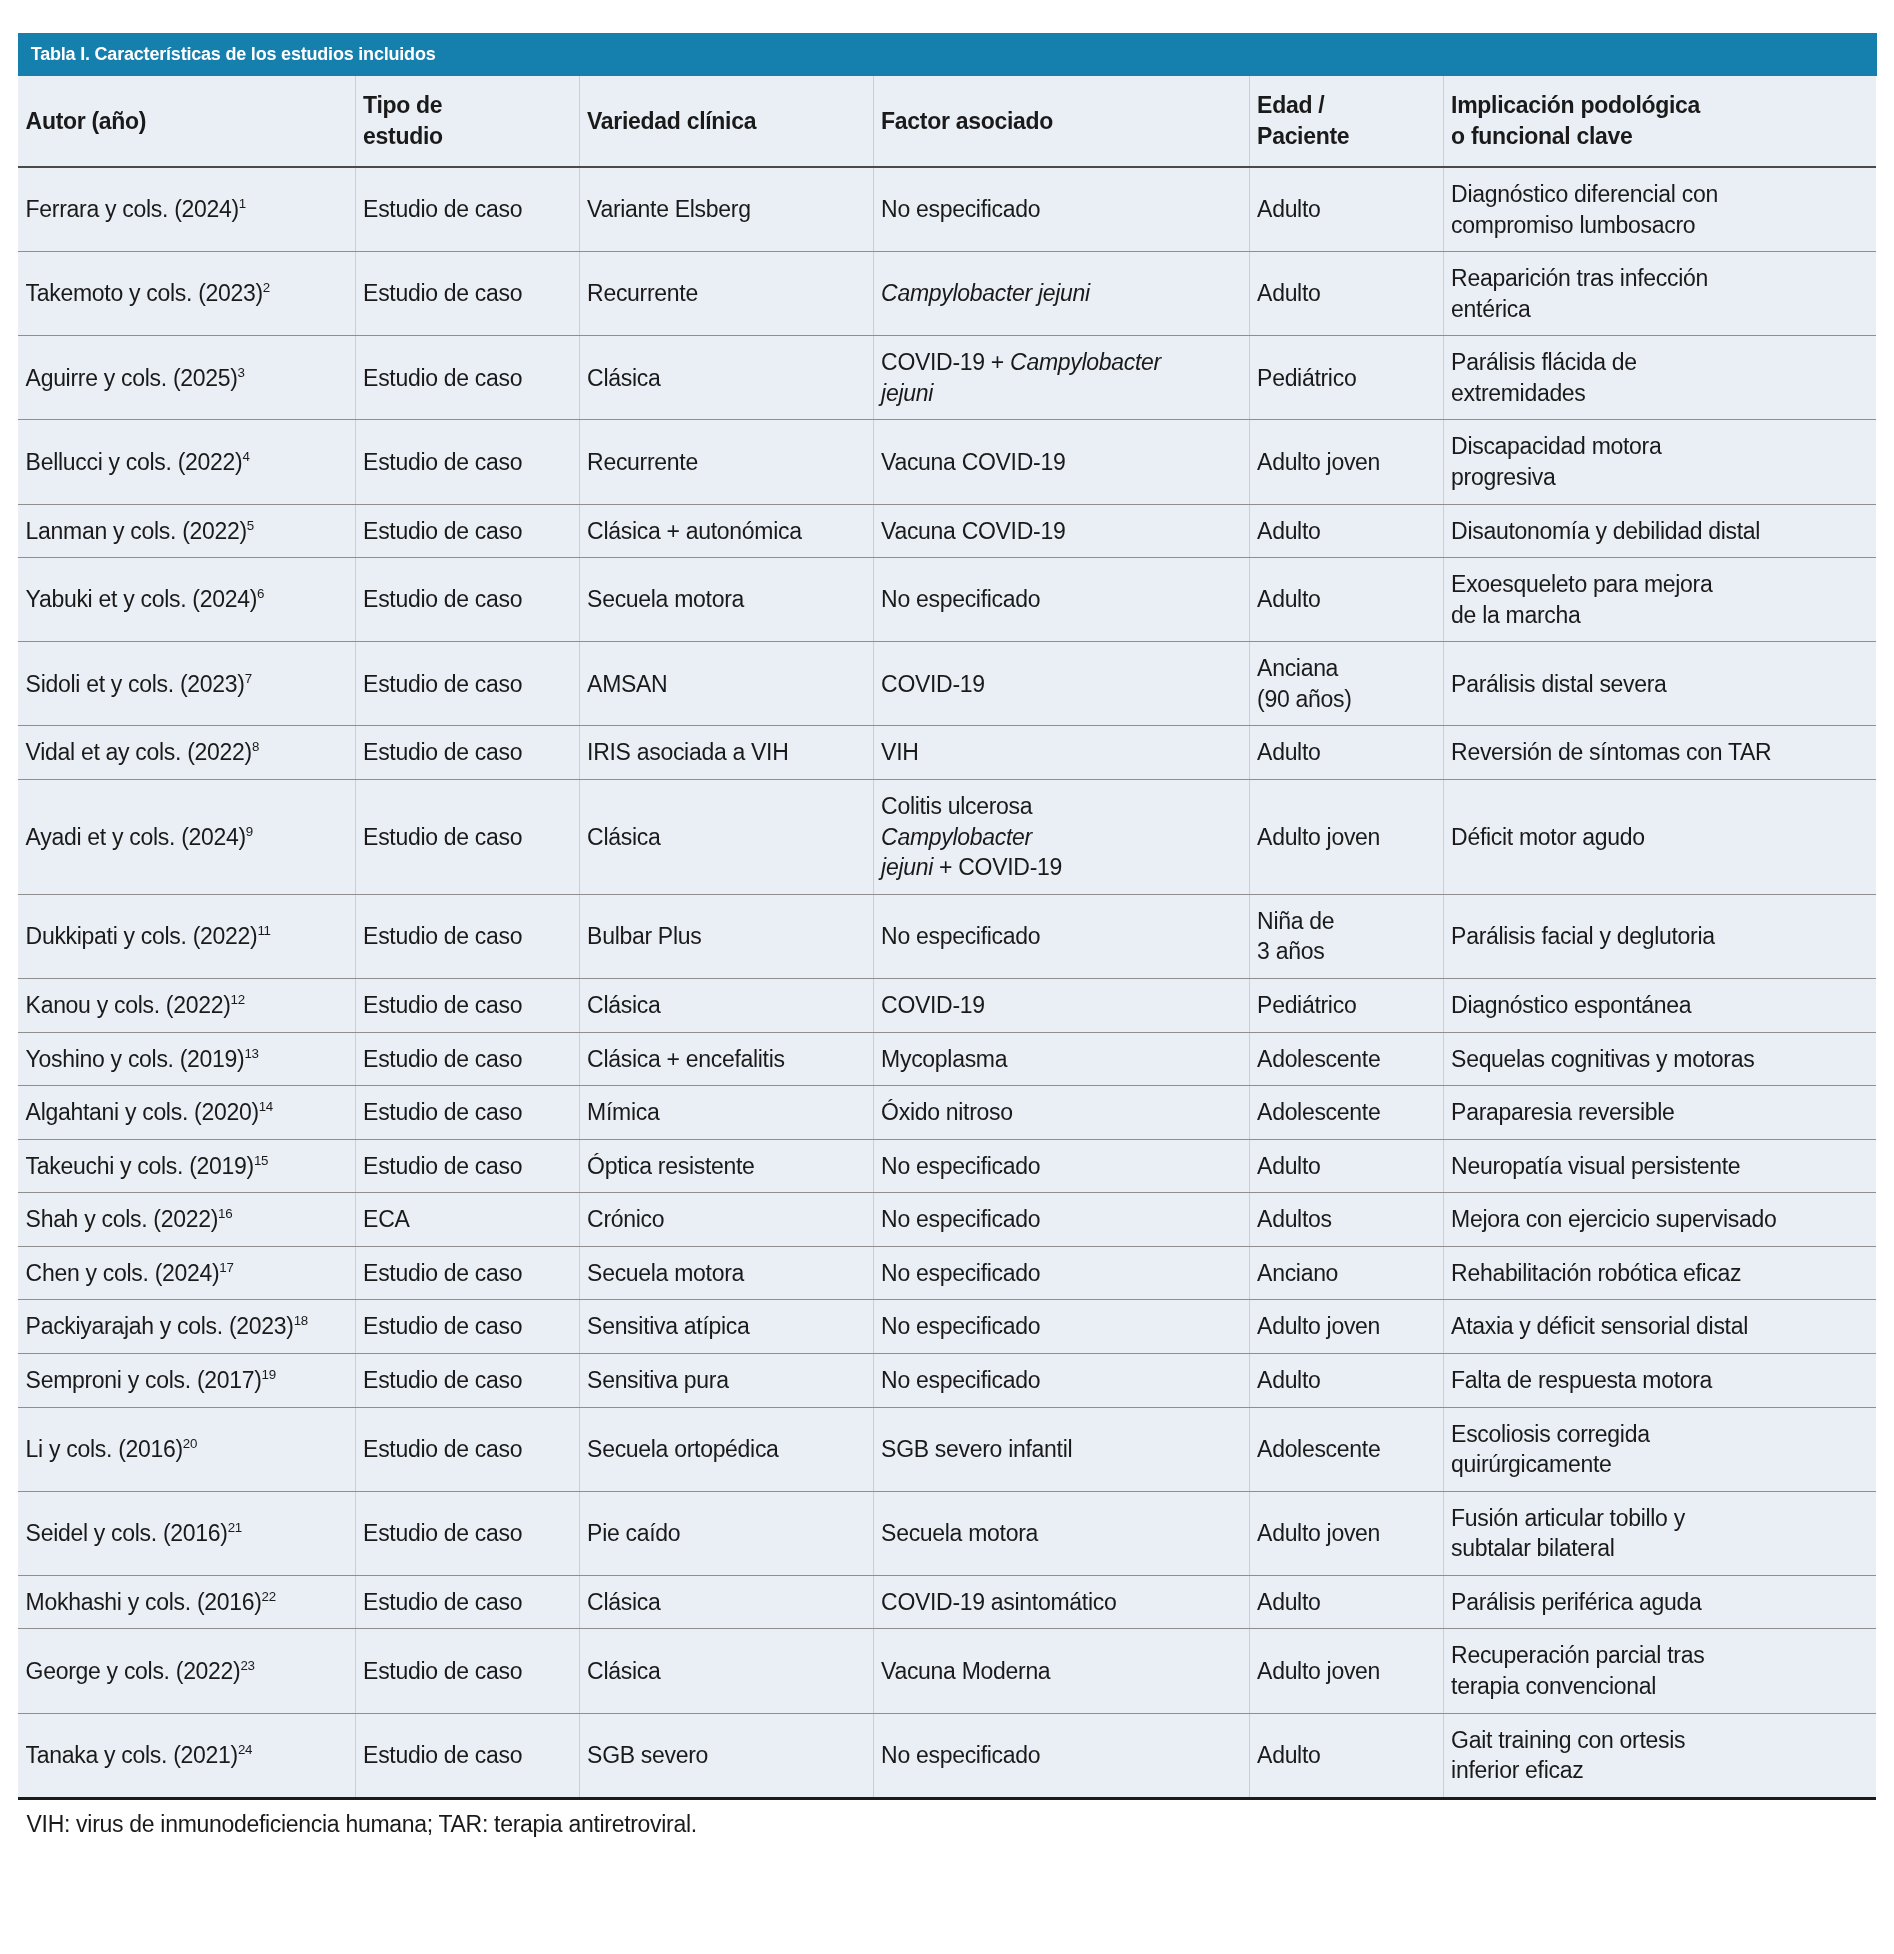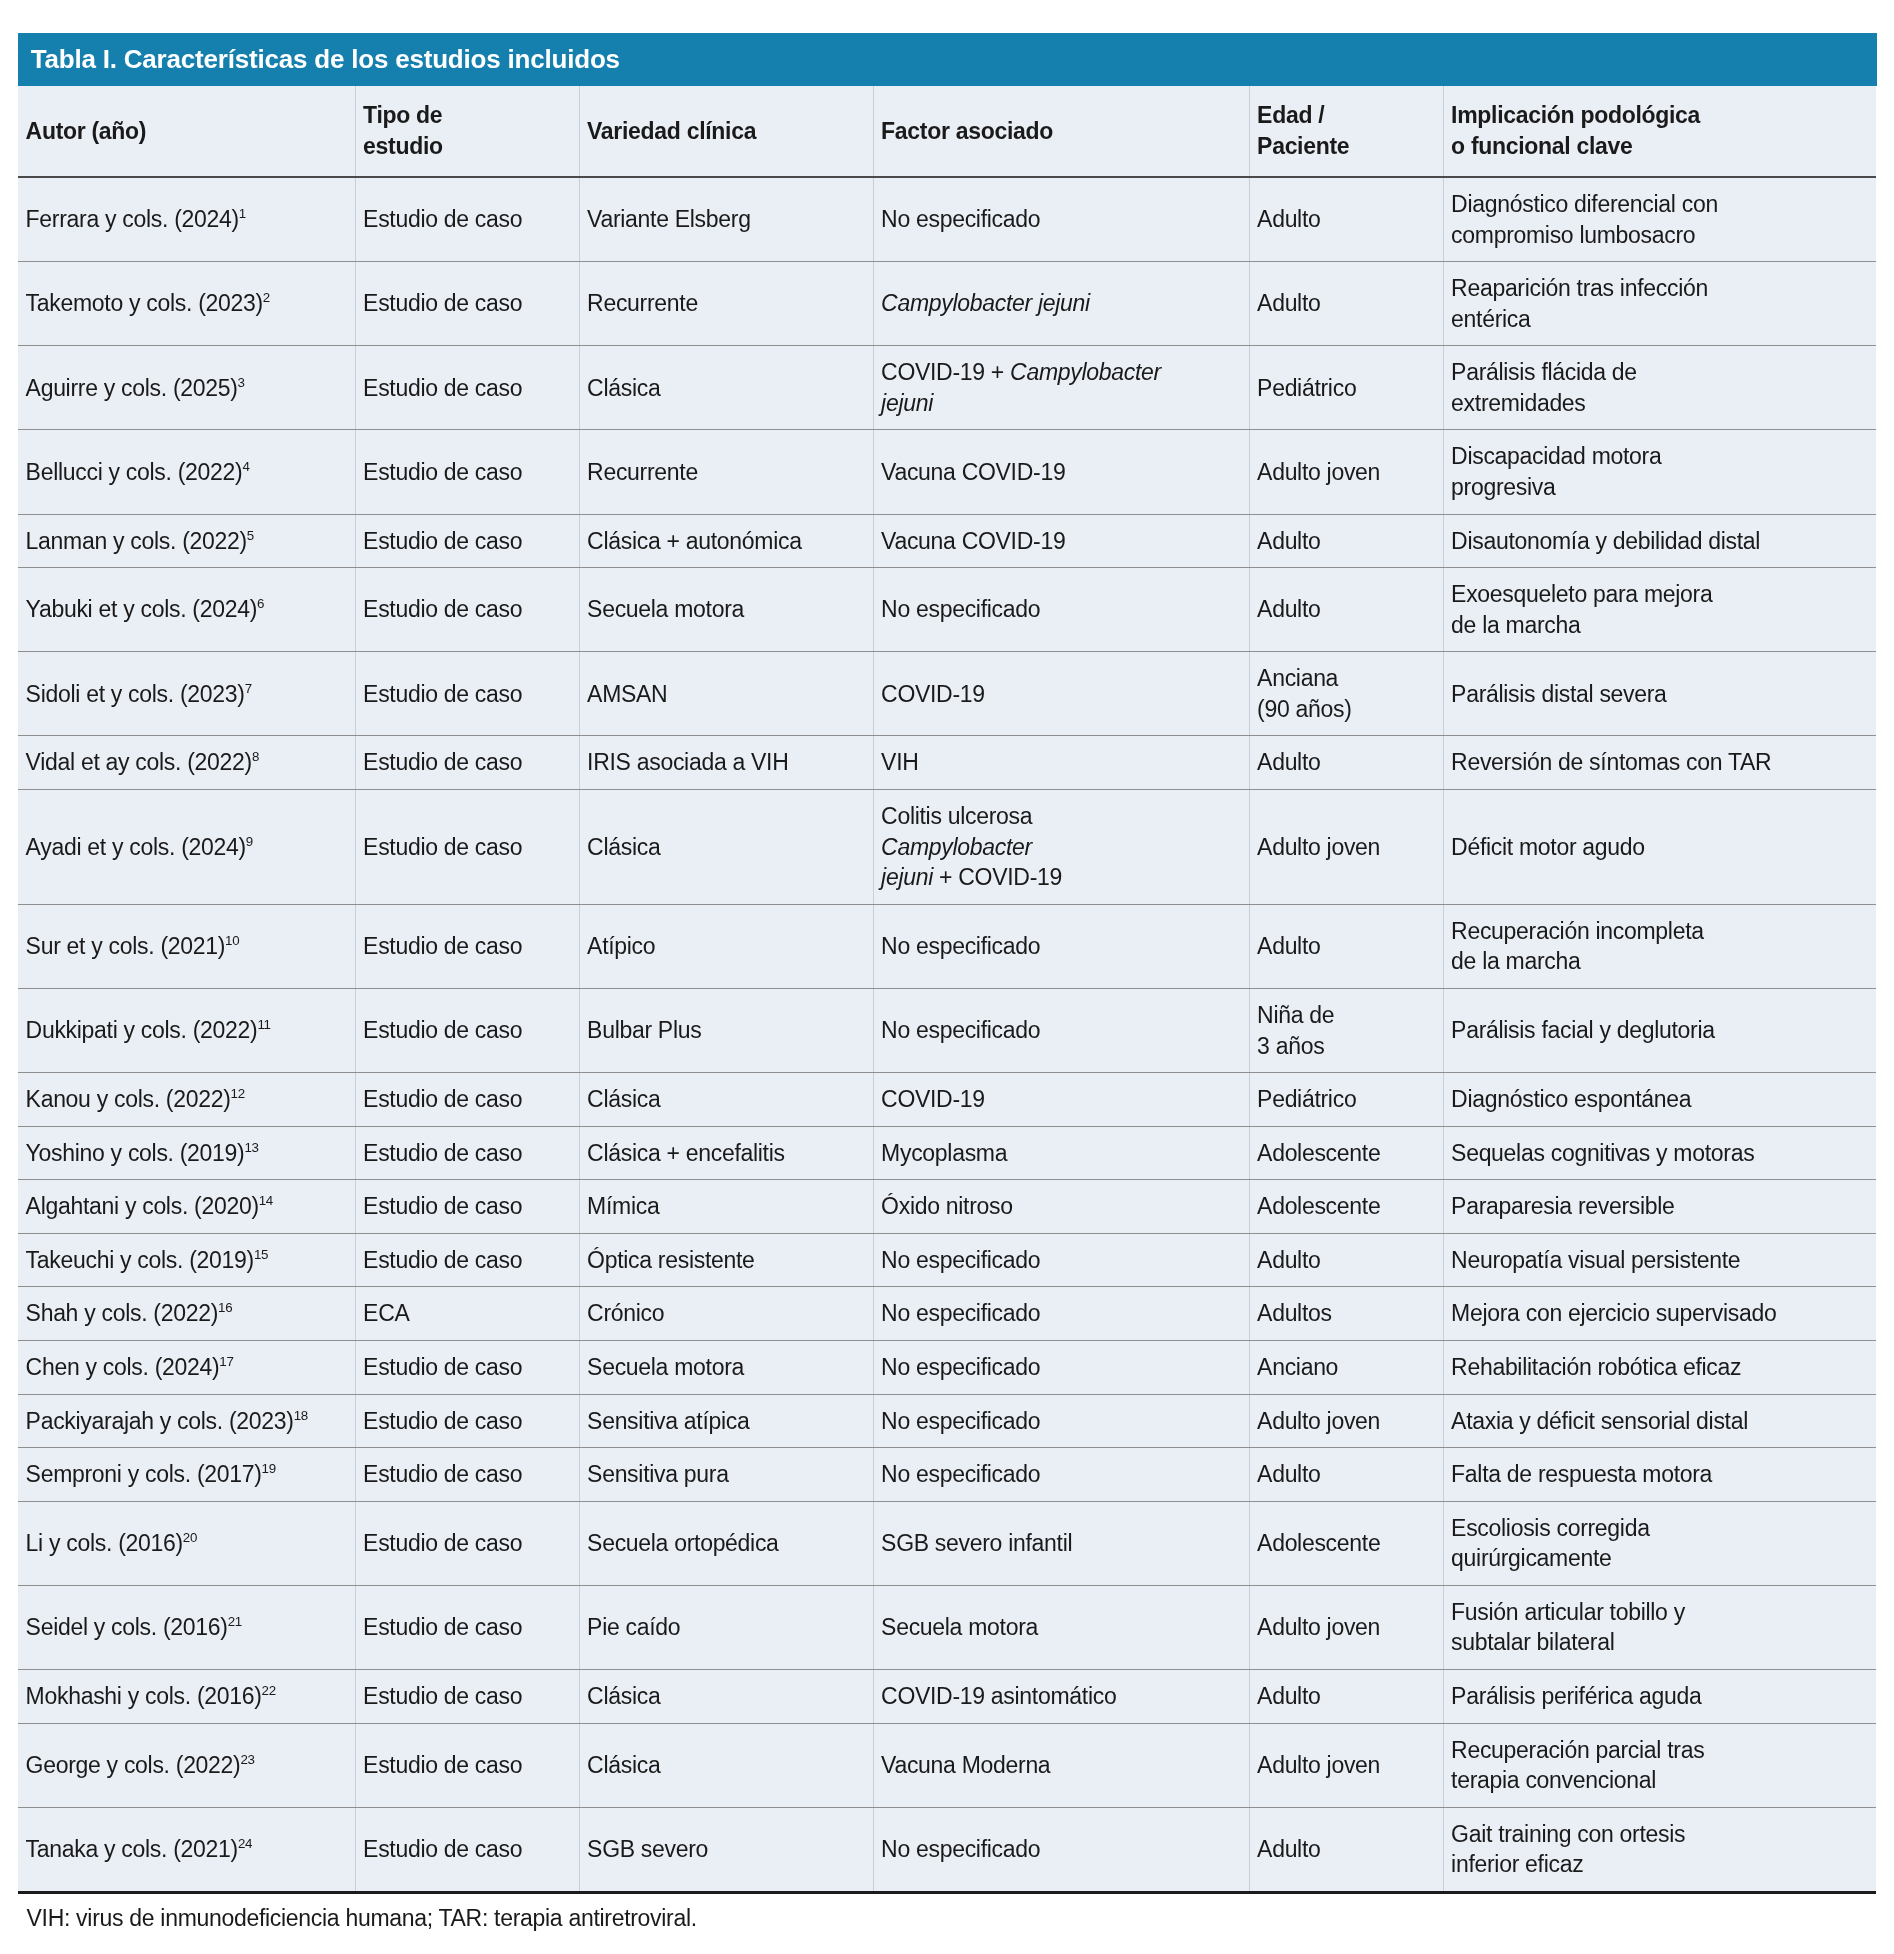--- a/index.html
+++ b/index.html
@@ -4,21 +4,21 @@
 <style>
   html, body { margin:0; padding:0; background:#ffffff; }
   body { font-family:"Liberation Sans", sans-serif; color:#1a1a1a; }
   .page {
     width:1894px; min-height:1954px; background:#ffffff;
     box-sizing:border-box; padding:33px 18px 0 18px;
   }
   .title-bar {
     width:1859px; box-sizing:border-box;
     background:#1580AE; color:#ffffff;
-    font-size:26px; font-weight:bold; letter-spacing:-0.2px;
+    font-size:18px; font-weight:bold; letter-spacing:-0.2px;
     padding:11px 12.7px;
   }
   table.study-table {
     width:1480px; table-layout:fixed; border-collapse:collapse;
     background:#EAEEF5;
   }
   .study-table th, .study-table td {
     text-align:left; vertical-align:middle;
     font-size:23px; line-height:1.33; letter-spacing:-0.3px;
     padding:11px 8.5px 11px 7.6px;
@@ -145,29 +145,20 @@
         </tr>
         <tr>
           <td><span>Ayadi et y cols. (2024)</span><sup>9</sup></td>
           <td>Estudio de caso</td>
           <td>Clásica</td>
           <td><span>Colitis ulcerosa</span><br><i>Campylobacter</i><br><i>jejuni</i><span> + COVID-19</span></td>
           <td>Adulto joven</td>
           <td>Déficit motor agudo</td>
         </tr>
         <tr>
-          <td><span>Sur et y cols. (2021)</span><sup>10</sup></td>
-          <td>Estudio de caso</td>
-          <td>Atípico</td>
-          <td>No especificado</td>
-          <td>Adulto</td>
-          <td>Recuperación incompleta
-de la marcha</td>
-        </tr>
-        <tr>
           <td><span>Dukkipati y cols. (2022)</span><sup>11</sup></td>
           <td>Estudio de caso</td>
           <td>Bulbar Plus</td>
           <td>No especificado</td>
           <td>Niña de
 3 años</td>
           <td>Parálisis facial y deglutoria</td>
         </tr>
         <tr>
           <td><span>Kanou y cols. (2022)</span><sup>12</sup></td>

